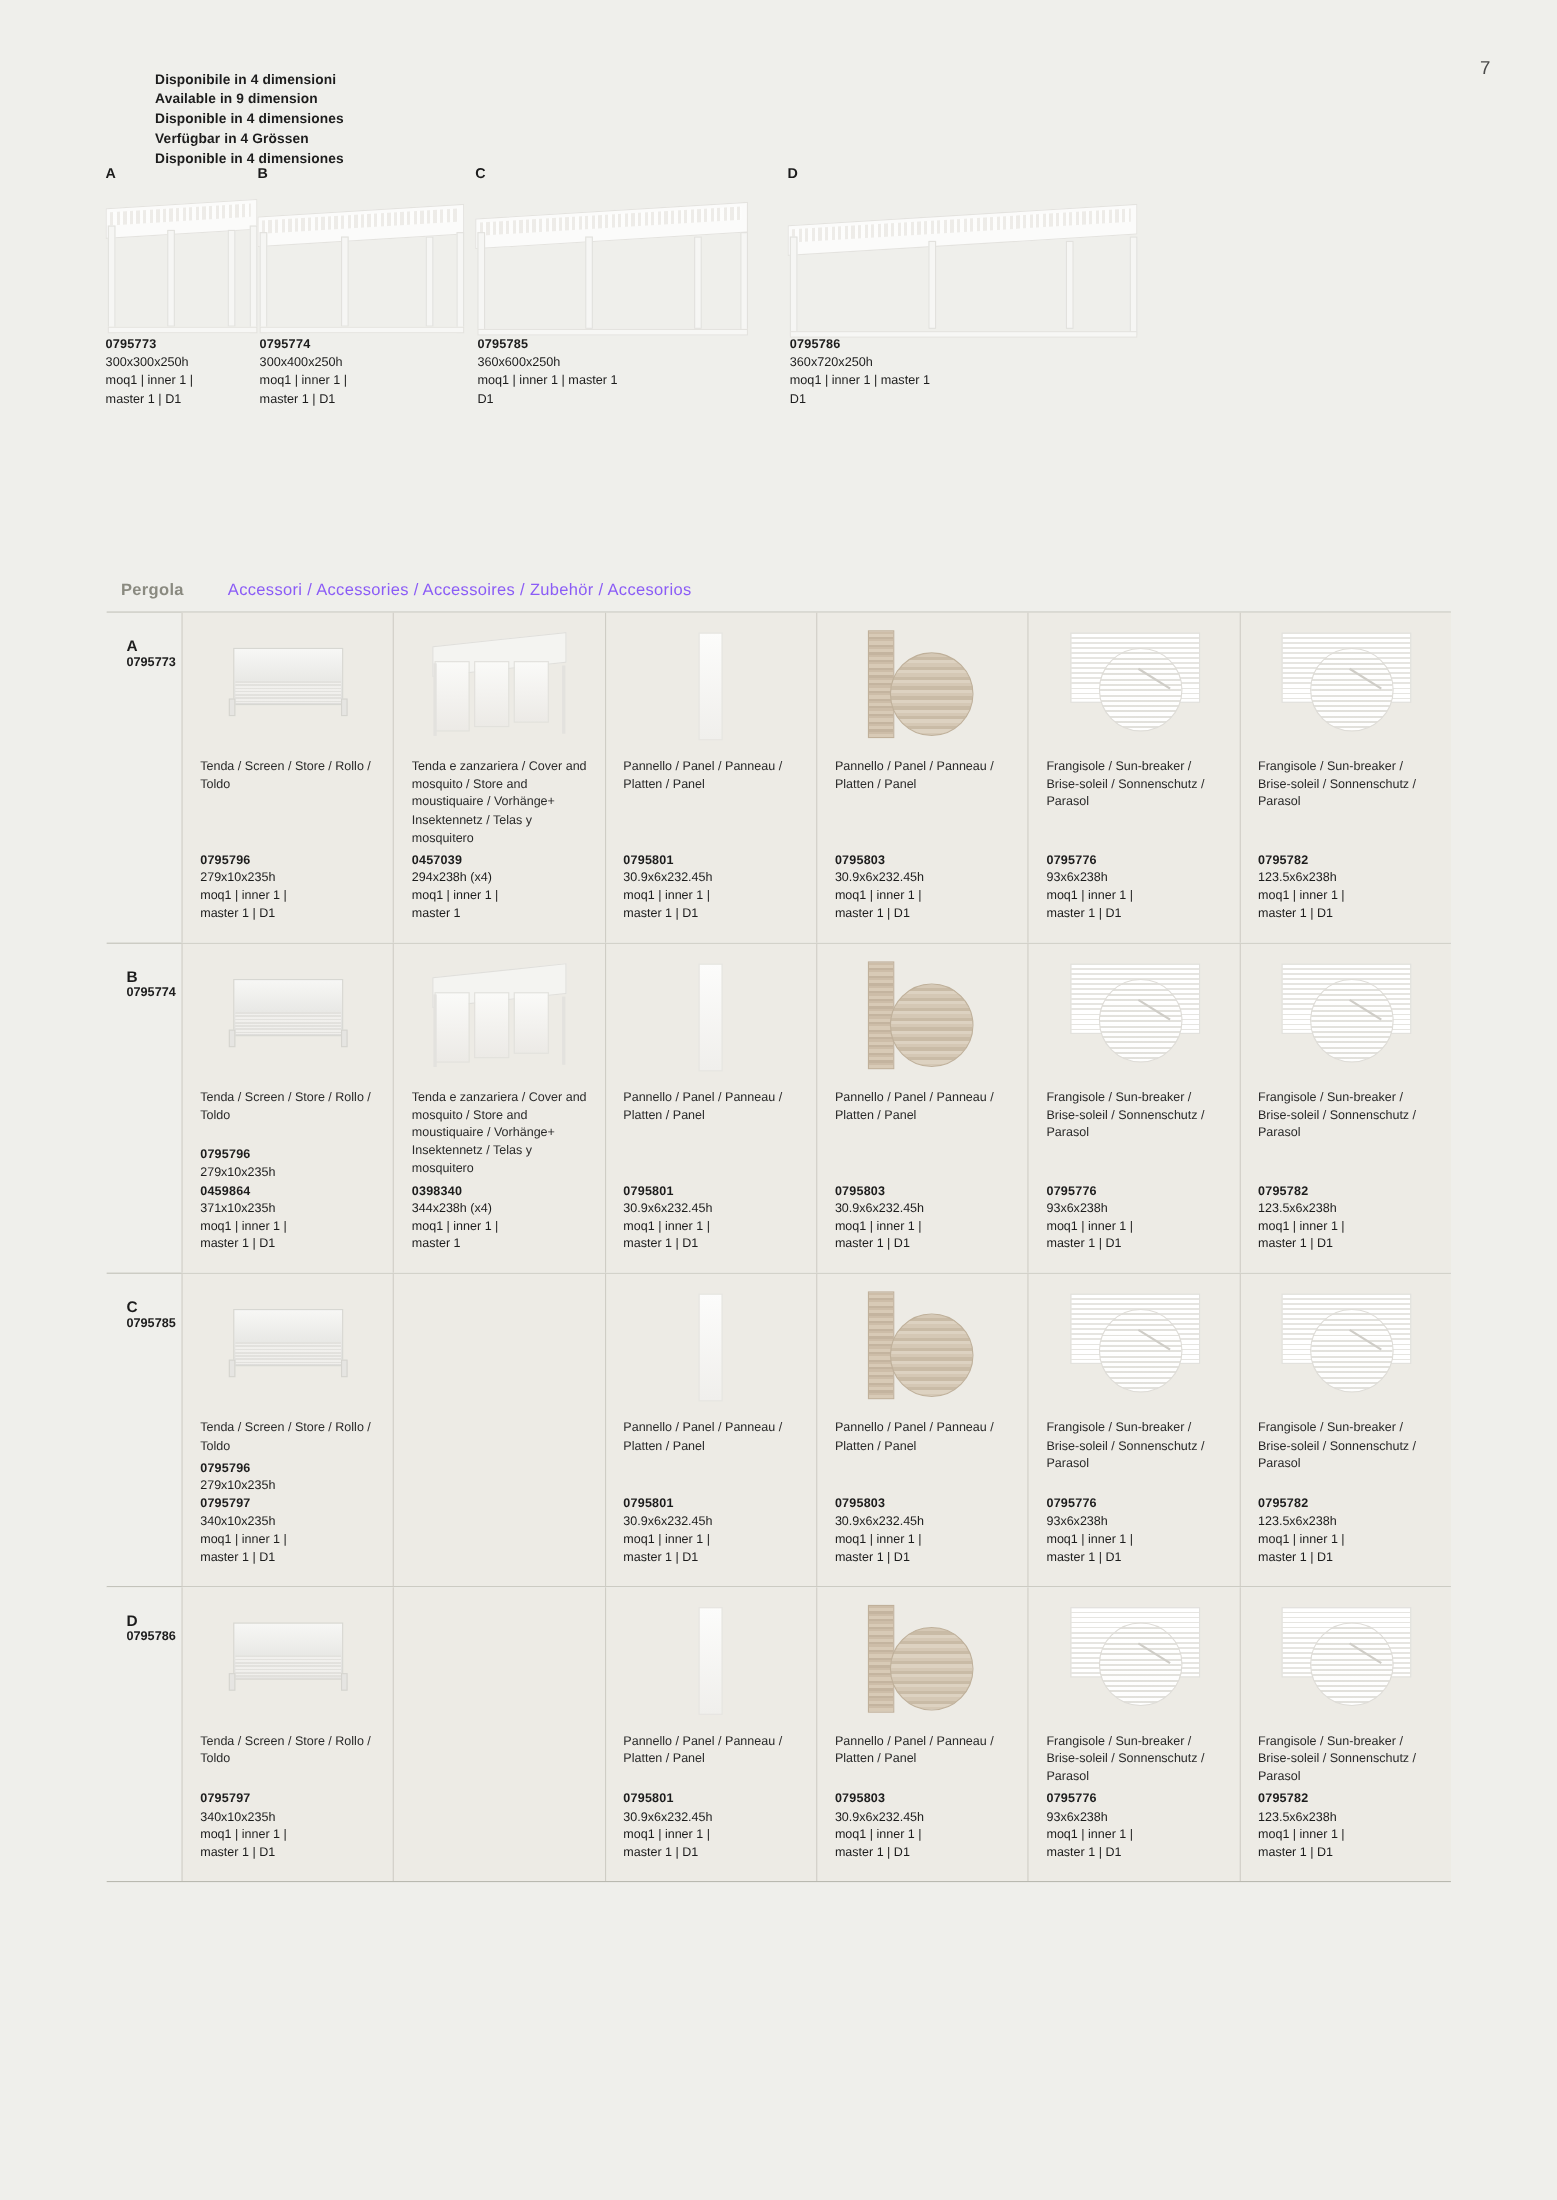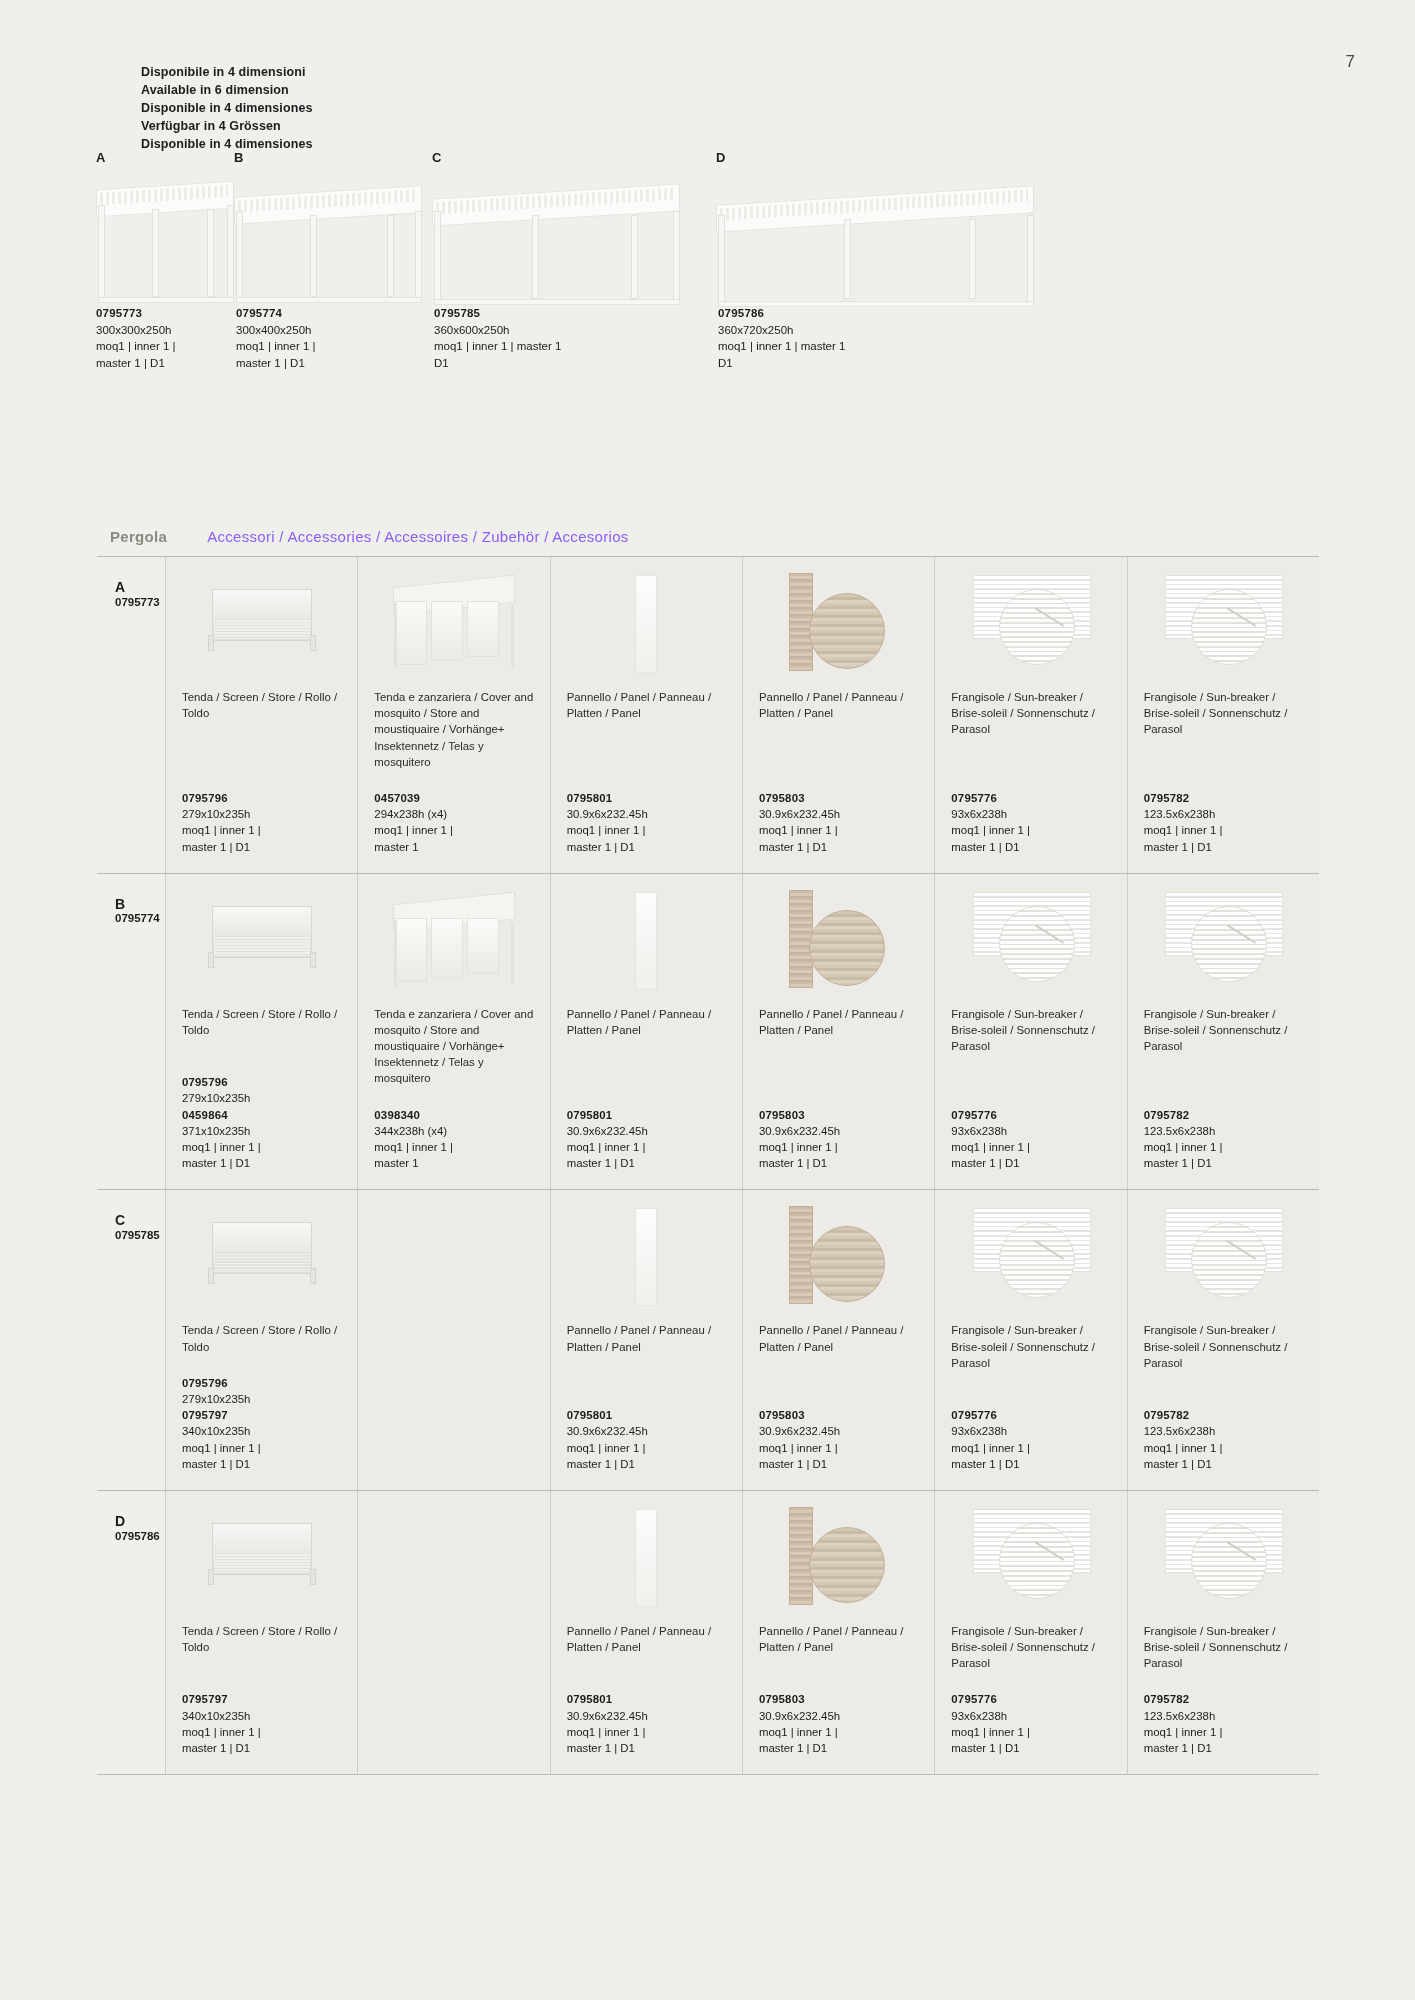--- a/index.html
+++ b/index.html
@@ -77,21 +77,21 @@
     display:flex;flex-direction:column;
     position:relative;
   }
   .cell:last-child{border-right:none;}
   .cell.empty{}
   .thumb{height:108px;margin-bottom:10px;position:relative;}
   .desc{
     font-size:11.4px;line-height:1.42;color:#2a2a2a;
     margin-bottom:auto;
   }
-  .codes{font-size:11.4px;line-height:1.42;margin-top:20px;}
+  .codes{font-size:11.4px;line-height:1.42;margin-top:4px;}
   .codes b{font-weight:bold;letter-spacing:.2px;}
   
   .t-screen{width:112px;height:62px;margin:18px auto 0 auto;position:relative;}
   .t-screen .sc-frame{
     position:absolute;left:6px;top:0;right:6px;height:50px;
     background:linear-gradient(180deg,#f7f7f5 0%,#e9e9e6 55%,#dedddb 100%);
     border:1px solid #d7d7d2;
   }
   .t-screen .sc-grad{
     position:absolute;left:8px;top:30px;right:8px;height:20px;
@@ -158,21 +158,21 @@
   .pg .pg-post{position:absolute;width:5px;background:#f6f6f4;border:1px solid #e2e1dd;}
   .pg .pg-beam{position:absolute;height:4px;background:#f7f7f5;border:1px solid #e4e3df;}
 </style>
 </head>
 <body>
 
 <div class="page-number">7</div>
 
 <div class="intro">
   <div>Disponibile in 4 dimensioni</div>
-  <div>Available in 6 dimension</div>
+  <div>Available in 9 dimension</div>
   <div>Disponible in 4 dimensiones</div>
   <div>Verfügbar in 4 Grössen</div>
   <div>Disponible in 4 dimensiones</div>
 </div>
 
 <div class="strip">
 
   <div class="pgroup" style="left:0px;width:140px;">
     <div class="plabel">A</div>
     <div class="pimg pg" style="height:140px;width:140px;">

